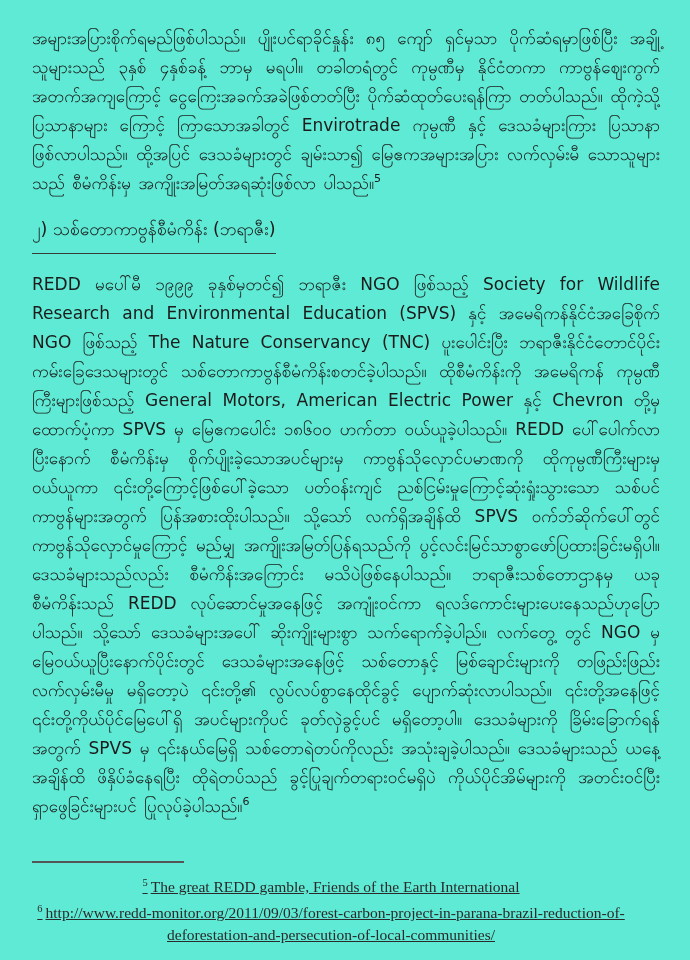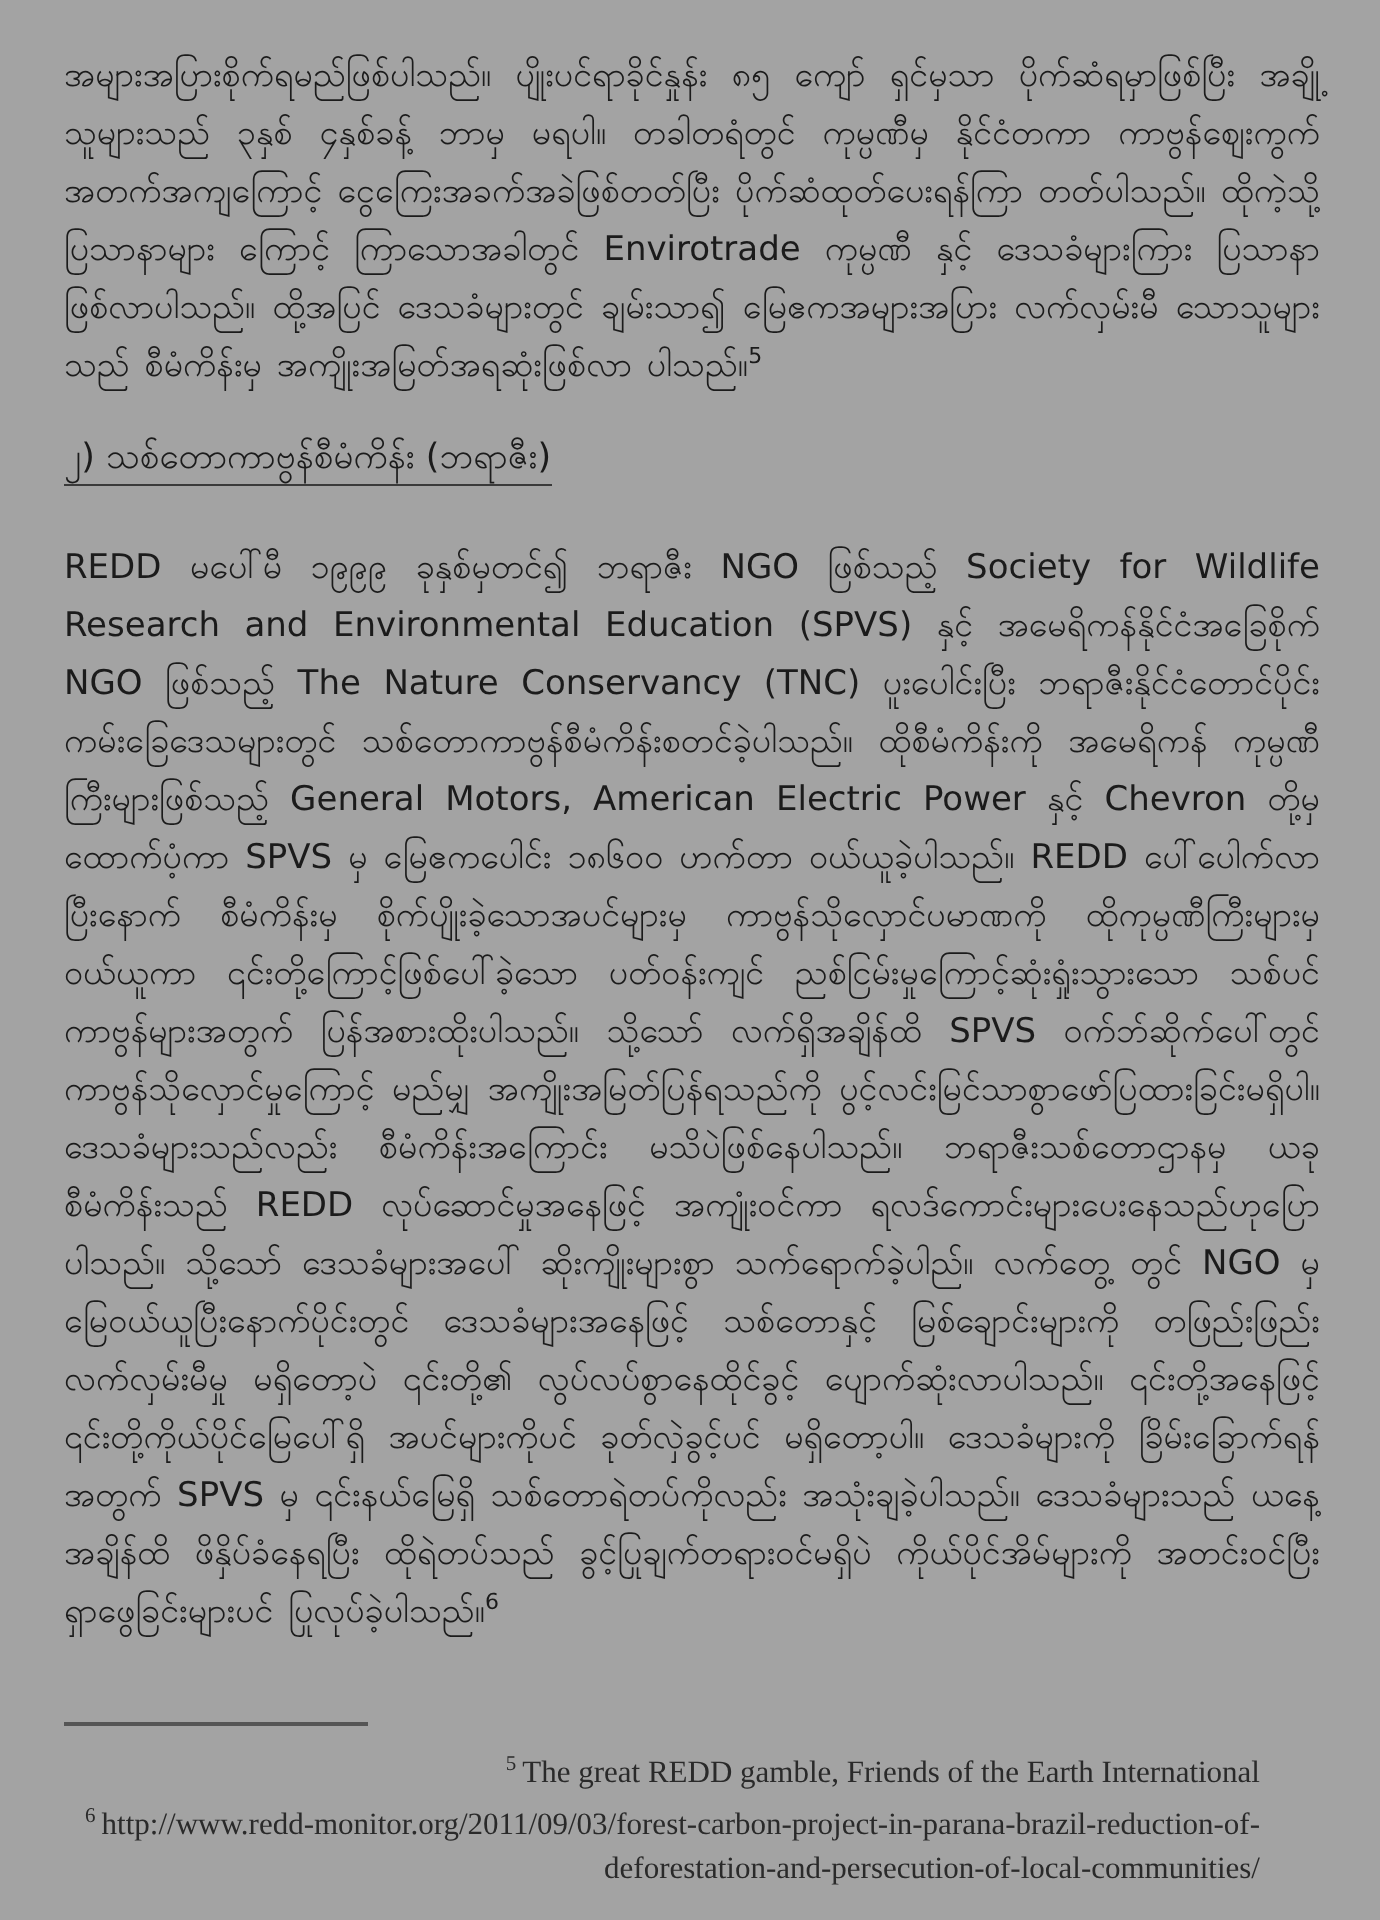--- a/index.html
+++ b/index.html
@@ -5,21 +5,21 @@
   html, body {
     margin: 0;
     padding: 0;
     background: #e8e8e8;
   }
   .page {
     position: relative;
     width: 690px;
     height: 960px;
     margin: 0 auto;
-    background: #a3a3a3;
+    background: #5eead4;
     overflow: hidden;
     font-family: "DejaVu Sans", sans-serif;
     color: #1b1b1b;
   }
   .content {
     position: absolute;
     top: 24px;
     left: 32px;
     right: 30px;
   }
@@ -34,21 +34,21 @@
     margin-top: 26px;
   }
   .section-heading {
     font-size: 17.5px;
     font-weight: 500;
     margin: 16px 0 14px 0;
     line-height: 30px;
   }
   .section-heading .underlined {
     border-bottom: 1.5px solid #3a3a3a;
-    padding-bottom: 3px;
+    padding-bottom: 14px;
     text-align: center;
   }
   sup.fn-ref {
     font-size: 11px;
     line-height: 0;
   }
   .footnote-block {
     position: absolute;
     left: 32px;
     right: 60px;
@@ -59,22 +59,23 @@
     color: #2a2a2a;
   }
   .footnote-rule {
     width: 152px;
     height: 0;
     border-top: 2px solid #555;
     margin-bottom: 9px;
   }
   .footnote {
     margin: 0;
-    text-align: right;
+    text-align: center;
     word-break: break-word;
+    text-decoration: underline;
   }
   .footnote sup {
     font-size: 10.5px;
     margin-right: 3px;
   }
 </style>
 </head>
 <body>
 
 <div class="page">

